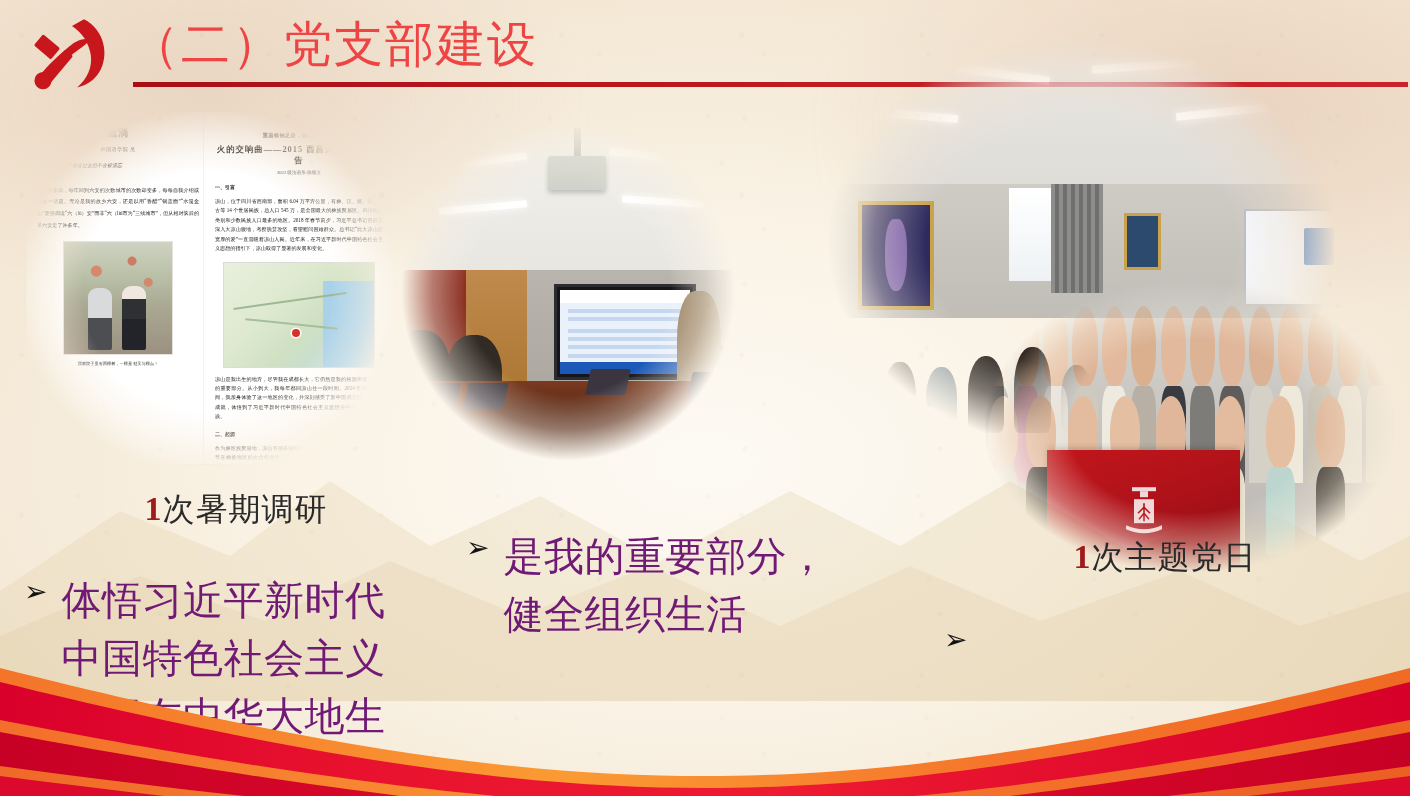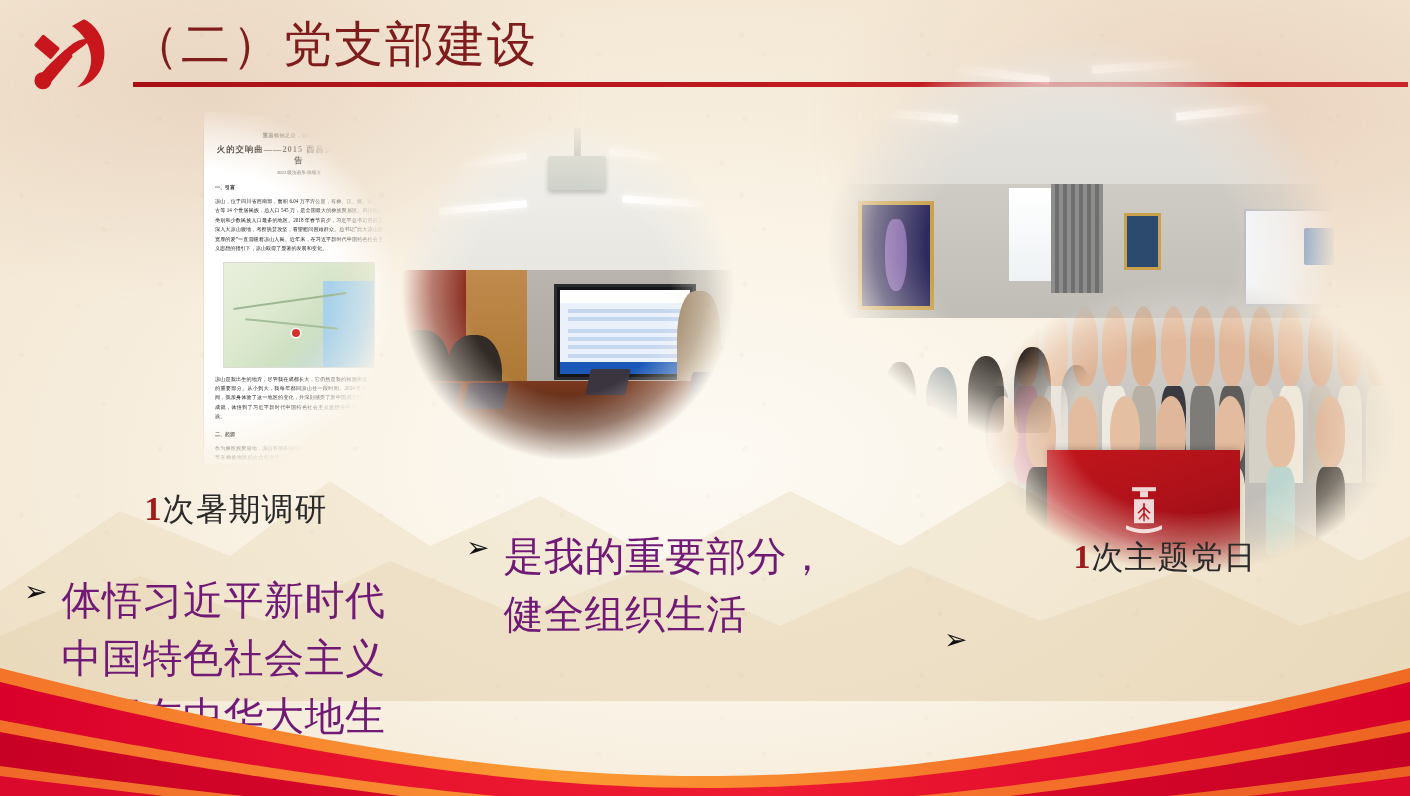--- a/index.html
+++ b/index.html
@@ -31,21 +31,21 @@
       radial-gradient(circle at 63% 31%, rgba(190,150,120,.16) 0 2px, transparent 3px),
       radial-gradient(circle at 82% 72%, rgba(190,150,120,.18) 0 2px, transparent 3px),
       radial-gradient(circle at 52% 88%, rgba(190,150,120,.14) 0 2px, transparent 3px);
     background-size:180px 160px,210px 190px,165px 175px,195px 165px,205px 185px;}
 
   
   .header{position:absolute;left:0;top:0;width:100%;height:112px;}
   .emblem{position:absolute;left:18px;top:14px;width:108px;height:82px;}
   .emblem svg{width:100%;height:100%;}
   .title{position:absolute;left:130px;top:12px;
-    font-size:49px;color:#7f1d1d;letter-spacing:2px;white-space:nowrap;
+    font-size:49px;color:#ef4444;letter-spacing:2px;white-space:nowrap;
     font-family:"Liberation Serif","DejaVu Serif",serif;}
   .title-rule{position:absolute;left:133px;top:82px;width:1275px;height:5px;
     background:linear-gradient(90deg,#A81016 0%,#C01B20 55%,#C8242A 100%);}
 
   
   .media{position:absolute;left:0;top:104px;width:1410px;height:400px;}
   .doc-pair{position:absolute;left:20px;top:8px;width:374px;height:356px;
     -webkit-mask-image:radial-gradient(ellipse 52% 52% at 50% 50%, #000 64%, rgba(0,0,0,.55) 82%, rgba(0,0,0,0) 99%);
             mask-image:radial-gradient(ellipse 52% 52% at 50% 50%, #000 64%, rgba(0,0,0,.55) 82%, rgba(0,0,0,0) 99%);
   }
@@ -185,20 +185,31 @@
         </g>
       </svg>
     </div>
     <div class="title">（二）党支部建设</div>
     <div class="title-rule"></div>
   </div>
 
   <div class="media">
 
     <div class="doc-pair">
+      <div class="page a">
+        <div class="pg-inner">
+          <div class="pg-title">流淌</div>
+          <div class="pg-sub">外国语学院  吴</div>
+          <div class="pg-lead">也许所有的日子都会过去但不会被遗忘</div>
+          <div class="pg-body">进入大学后，每年回到六安的次数城市的次数却变多，每每自我介绍或与这一话题。无论是我的故乡六安，还是以用“香醋”“锅盖面”“水漫金山”要强调读“六（lù）安”而非“六（liù市为“三线城市”，但从相对落后的革六安走了许多年。</div>
+          <div class="pg-photo"></div>
+          <div class="pg-cap">我家院子里有两棵树，一棵是
+枯叉与棵点！</div>
+        </div>
+      </div>
       <div class="page b">
         <div class="pg-inner">
           <div class="pg-sub" style="font-weight:bold;color:#111;">重温领袖足迹，感悟伟大成就</div>
           <div class="pg-title" style="font-size:8.4px;margin-top:5px;">火的交响曲——2015 西昌火把节调研报告</div>
           <div class="pg-sub2">2022 级法语系-陈顺文</div>
           <div class="pg-h">一、引言</div>
           <div class="pg-body tight">凉山，位于四川省西南部，面积 6.04 万平方公里，有彝、汉、藏、回、蒙古等 14 个世居民族，总人口 545 万，是全国最大的彝族聚居区。四川民族类别和少数民族人口最多的地区。2018 年春节前夕，习近平总书记冒风雪深入大凉山腹地，考察脱贫攻坚，看望慰问困难群众。总书记“比大凉山还宽厚的爱”一直温暖着凉山人民。近年来，在习近平新时代中国特色社会主义思想的指引下，凉山取得了显著的发展和变化。</div>
           <div class="pg-map">
             <div class="sea"></div>
               <div class="riv"></div>

